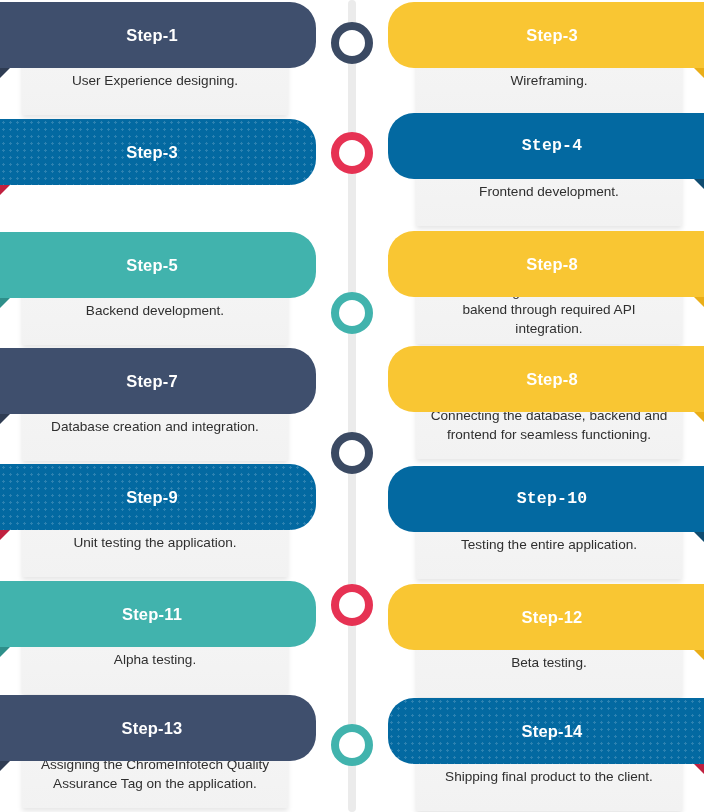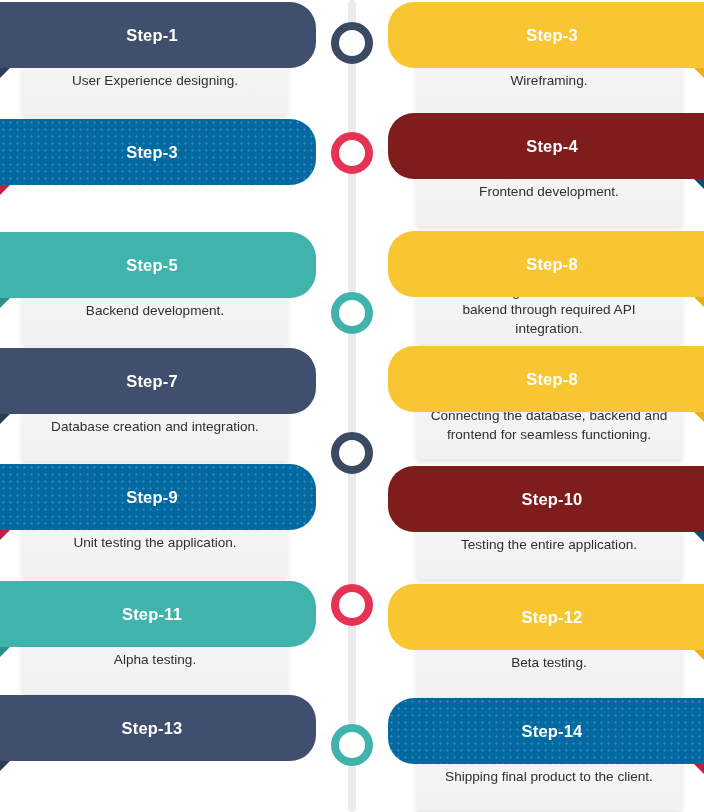--- a/index.html
+++ b/index.html
@@ -123,21 +123,21 @@
 
   
   .c-navy     { background: #3f4f6d; }
   .c-navy-d   { background: #2f3c53; }
   .c-crimson  { background: #0369a1; }
   .c-crimson-d{ background: #c0203f; }
   .c-teal     { background: #41b3ad; }
   .c-teal-d   { background: #2e8f8a; }
   .c-yellow   { background: #f9c633; }
   .c-yellow-d { background: #eaae18; }
-  .c-blue     { background: #7f1d1d; }
+  .c-blue     { background: #0369a1; font-family: Liberation Mono, monospace; }
   .c-blue-d   { background: #0f4c70; }
 
   .n-navy    { border-color: #3b4a63; }
   .n-crimson { border-color: #e63253; }
   .n-teal    { border-color: #41b3ad; }
 </style>
 </head>
 <body>
 
 <div id="stage">
@@ -253,20 +253,23 @@
       <div class="row right" style="top: 584px;">
         <div class="card">
           <div class="card-text">Beta testing.</div>
         </div>
         <div class="fold c-yellow-d"></div>
         <div class="banner c-yellow">
           <span class="banner-label">Step-12</span>
         </div>
       </div>
       <div class="row left" style="top: 695px;">
+        <div class="card">
+          <div class="card-text">Assigning the ChromeInfotech Quality Assurance Tag on the application.</div>
+        </div>
         <div class="fold c-navy-d"></div>
         <div class="banner c-navy">
           <span class="banner-label">Step-13</span>
         </div>
       </div>
       <div class="row right" style="top: 698px;">
         <div class="card">
           <div class="card-text">Shipping final product to the client.</div>
         </div>
         <div class="fold c-crimson-d"></div>

